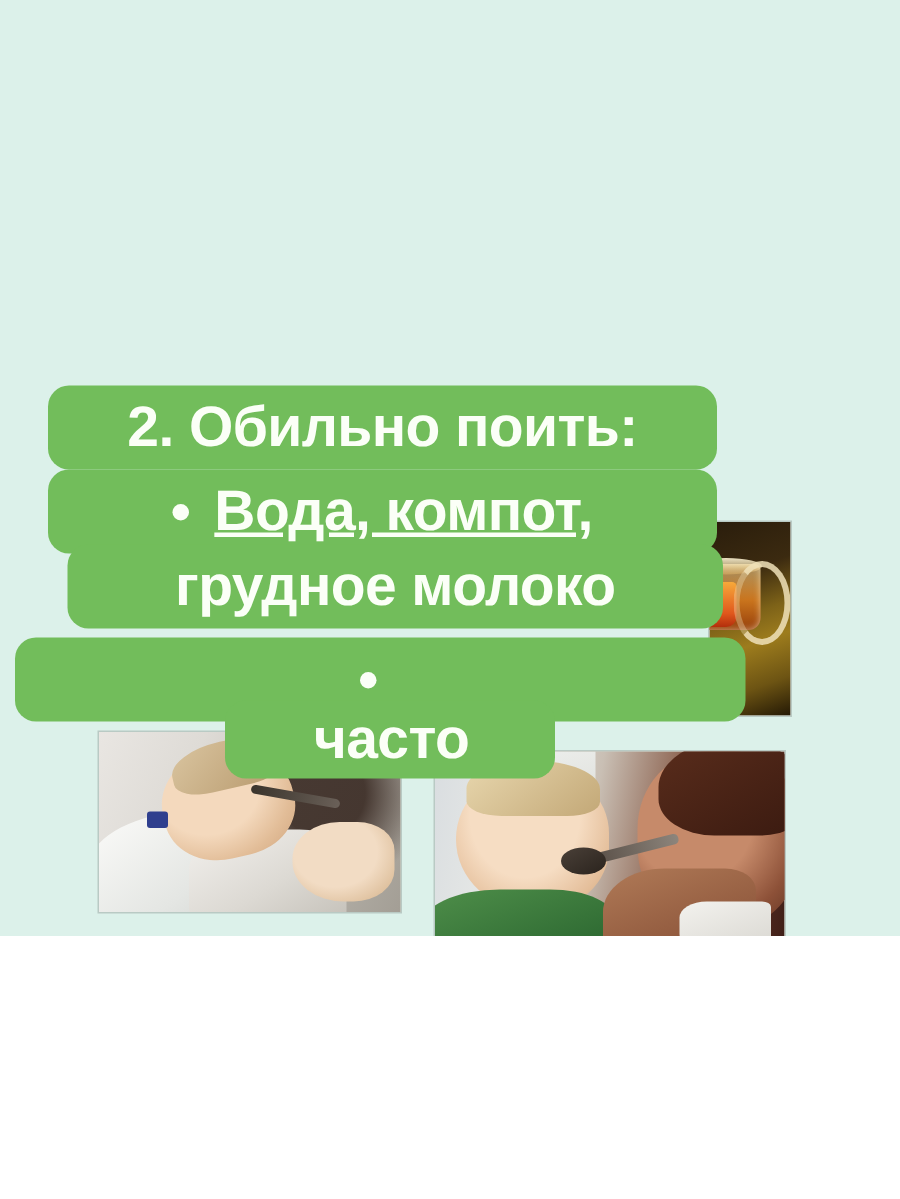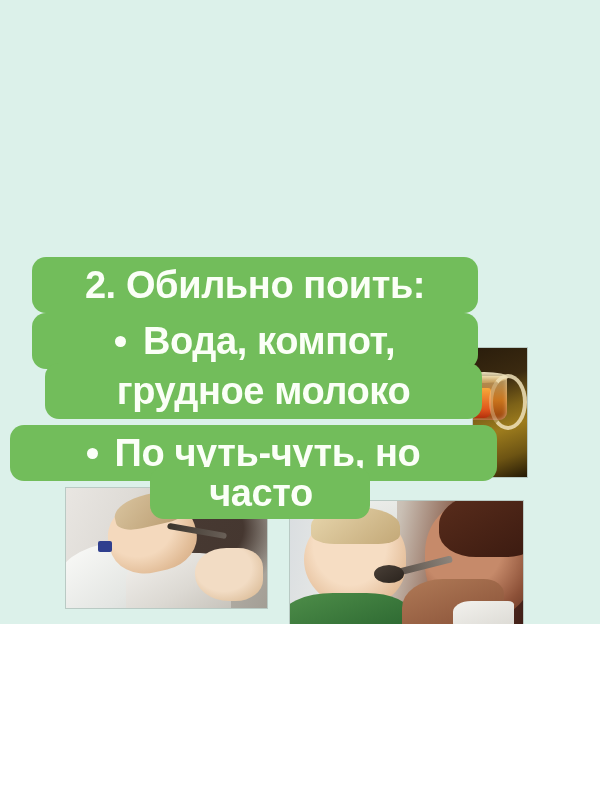--- a/index.html
+++ b/index.html
@@ -239,21 +239,21 @@
     display: inline-block;
     width: 11px;
     height: 11px;
     border-radius: 50%;
     background: #fbfff7;
     margin-right: 17px;
     flex: 0 0 auto;
   }
   
   .cap-1 { left: 32px;  top: 257px; width: 446px; height: 56px; }
-  .cap-2 { left: 32px;  top: 313px; width: 446px; height: 56px; }
+  .cap-2 { left: 32px;  top: 313px; width: 446px; height: 56px; text-decoration: underline; }
   .cap-3 { left: 18px;  top: 363px; width: 437px; height: 56px; margin-left: 27px; }
   .cap-4 { left: 10px;  top: 425px; width: 487px; height: 56px; }
   .cap-5 { left: 150px; top: 467px; width: 220px; height: 52px; padding-left: 12px; }
 </style>
 </head>
 <body>
 
 <div class="slide">
 
   <div class="photo photo-cup">
@@ -305,21 +305,20 @@
       <span class="bullet"></span>
       <span>Вода, компот,</span>
     </div>
 
     <div class="cap-line cap-3">
       <span>грудное молоко</span>
     </div>
 
     <div class="cap-line cap-4">
       <span class="bullet"></span>
-      <span>По чуть-чуть, но</span>
     </div>
 
     <div class="cap-line cap-5">
       <span>часто</span>
     </div>
 
   </div>
 
 </div>
 

